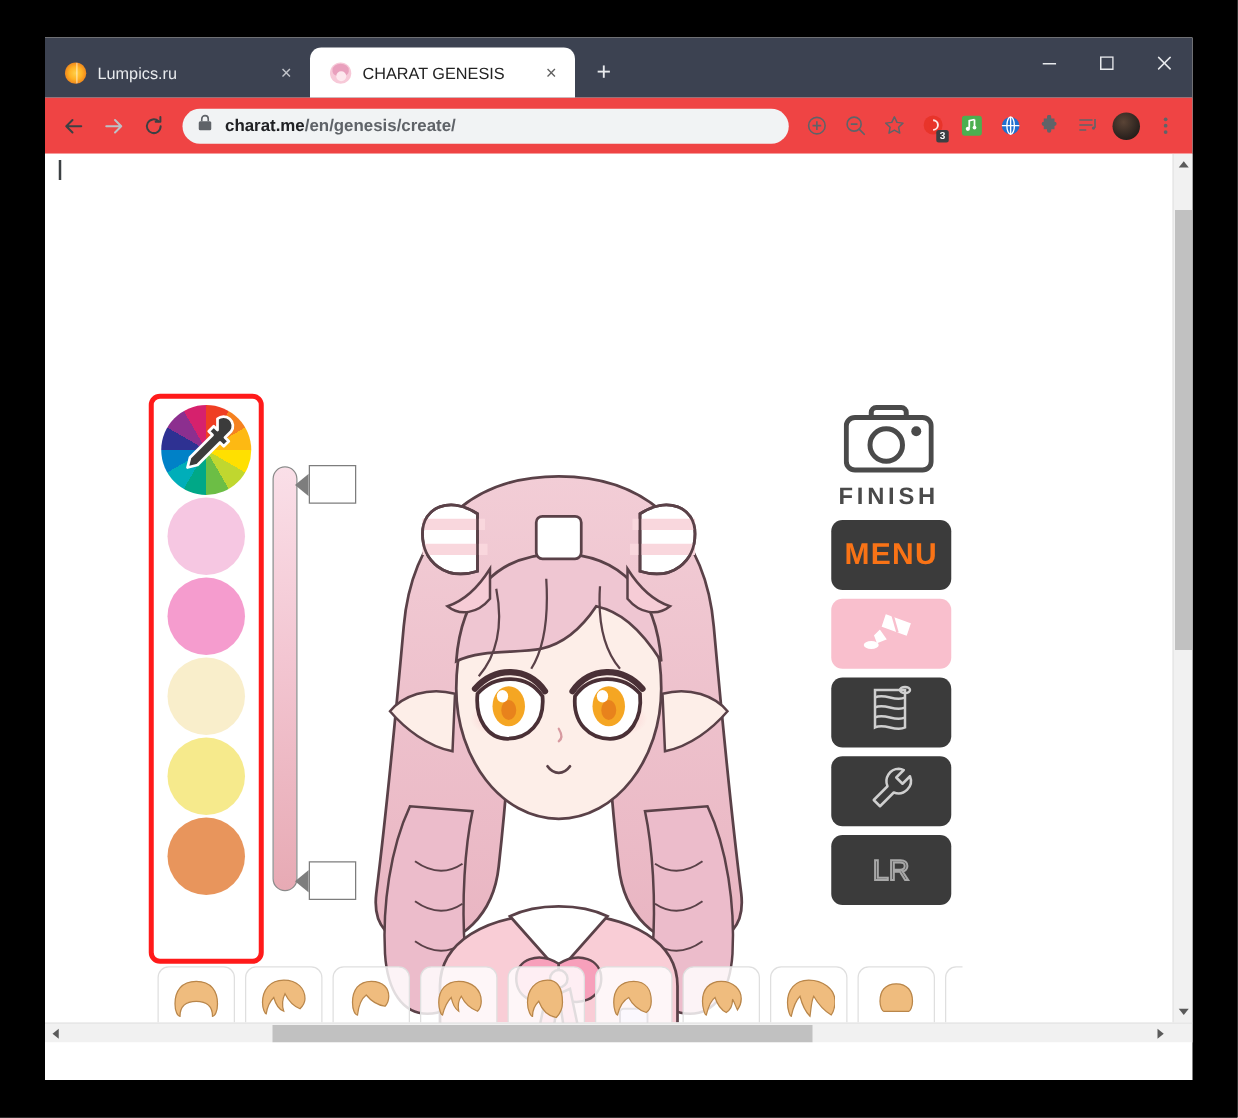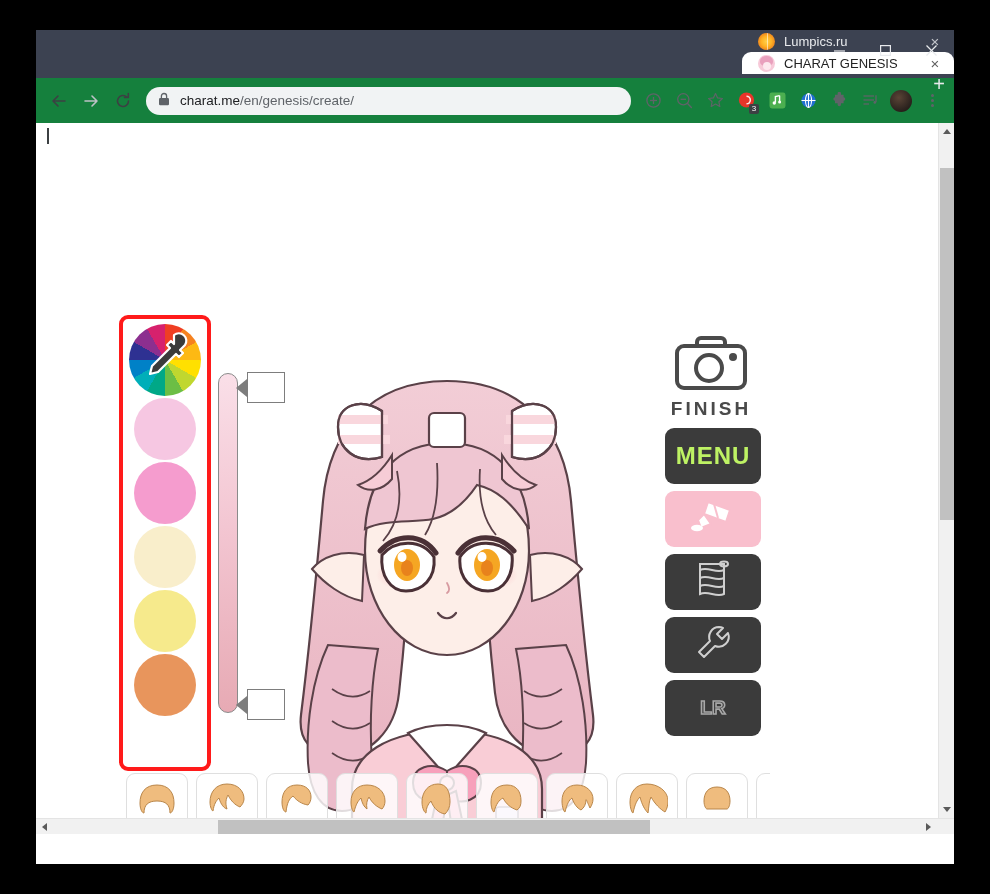--- a/index.html
+++ b/index.html
@@ -14,21 +14,21 @@
   
   .window {
     position: absolute; left: 36px; top: 30px;
     width: 918px; height: 834px;
     background: #fff; overflow: hidden;
   }
 
   
   .tabstrip {
     position: relative; height: 48px; background: #3c4251;
-    display: flex; align-items: flex-end; flex-direction: column;
+    display: flex; align-items: flex-end;
   }
   .tab {
     position: relative; height: 40px; width: 212px;
     display: flex; align-items: center; gap: 9px;
     padding: 0 8px 0 16px; font-size: 13px;
     border-radius: 9px 9px 0 0; cursor: default;
   }
   .tab.inactive { color: #e8eaed; }
   .tab.active { background: #fff; color: #222; }
   .tab .favicon {
@@ -72,22 +72,22 @@
     position: absolute; right: 0; top: 0; height: 40px; display: flex;
   }
   .wc {
     width: 46px; height: 40px; display: flex; align-items: center; justify-content: center;
     color: #e8eaed; font-size: 13px;
   }
   .wc svg { display: block; }
 
   
   .toolbar {
-    height: 45px; background: #15803d; display: flex; align-items: center;
-    padding: 0 8px; gap: 2px;
+    height: 45px; background: #ef4444; display: flex; align-items: center;
+    padding: 0 8px; gap: 2px; font-weight: bold;
   }
   .navbtn {
     width: 30px; height: 30px; display: flex; align-items: center; justify-content: center;
     border-radius: 50%; color: #5f6368;
   }
   .navbtn.disabled { color: #bdc1c6; }
   .omnibox {
     flex: 1 1 auto; height: 28px; background: #f1f3f4; border-radius: 14px;
     display: flex; align-items: center; gap: 10px; padding: 0 12px; margin: 0 6px;
     min-width: 0;
@@ -191,40 +191,40 @@
   }
   .gm-fill { width: 100%; height: 100%; }
 
   
   .charwrap {
     position: absolute; left: 196px; top: 236px; width: 430px; height: 470px;
   }
   .charwrap svg { display: block; }
 
   
-  .sidebtns { position: absolute; left: 629px; top: 205px; width: 110px; }
+  .sidebtns { position: absolute; left: 629px; top: 193px; width: 110px; }
   .finish-btn {
     width: 92px; height: 100px; display: flex; flex-direction: column;
     align-items: center; justify-content: center; gap: 2px; color: #4a4a4a;
   }
   .finish-label {
     font-size: 19px; letter-spacing: 3px; font-weight: 700; color: #4a4a4a;
   }
   .mbtn {
     width: 96px; height: 56px; border-radius: 9px; background: #3b3b3b;
     display: flex; align-items: center; justify-content: center; margin-bottom: 7px;
     color: #fff;
   }
   .mbtn.pink { background: #f9bfcd; }
   .mbtn-text {
-    font-size: 24px; font-weight: 800; letter-spacing: 1px; color: #bef264;
+    font-size: 24px; font-weight: 800; letter-spacing: 1px; color: #f97316;
     font-family: "Liberation Sans", sans-serif;
   }
   .lr-text {
-    font-size: 19px; font-weight: 700; letter-spacing: 0px;
+    font-size: 23px; font-weight: 400; letter-spacing: 0px;
     color: transparent; -webkit-text-stroke: 1.6px #a8a8a8;
   }
 
   
   .thumbgrid {
     position: absolute; left: 86px; top: 648px; width: 648px; height: 134px;
     display: grid; grid-template-columns: repeat(11, 70px); grid-auto-rows: 67px;
     column-gap: 0; row-gap: 0; overflow: hidden;
   }
   .thumb {

